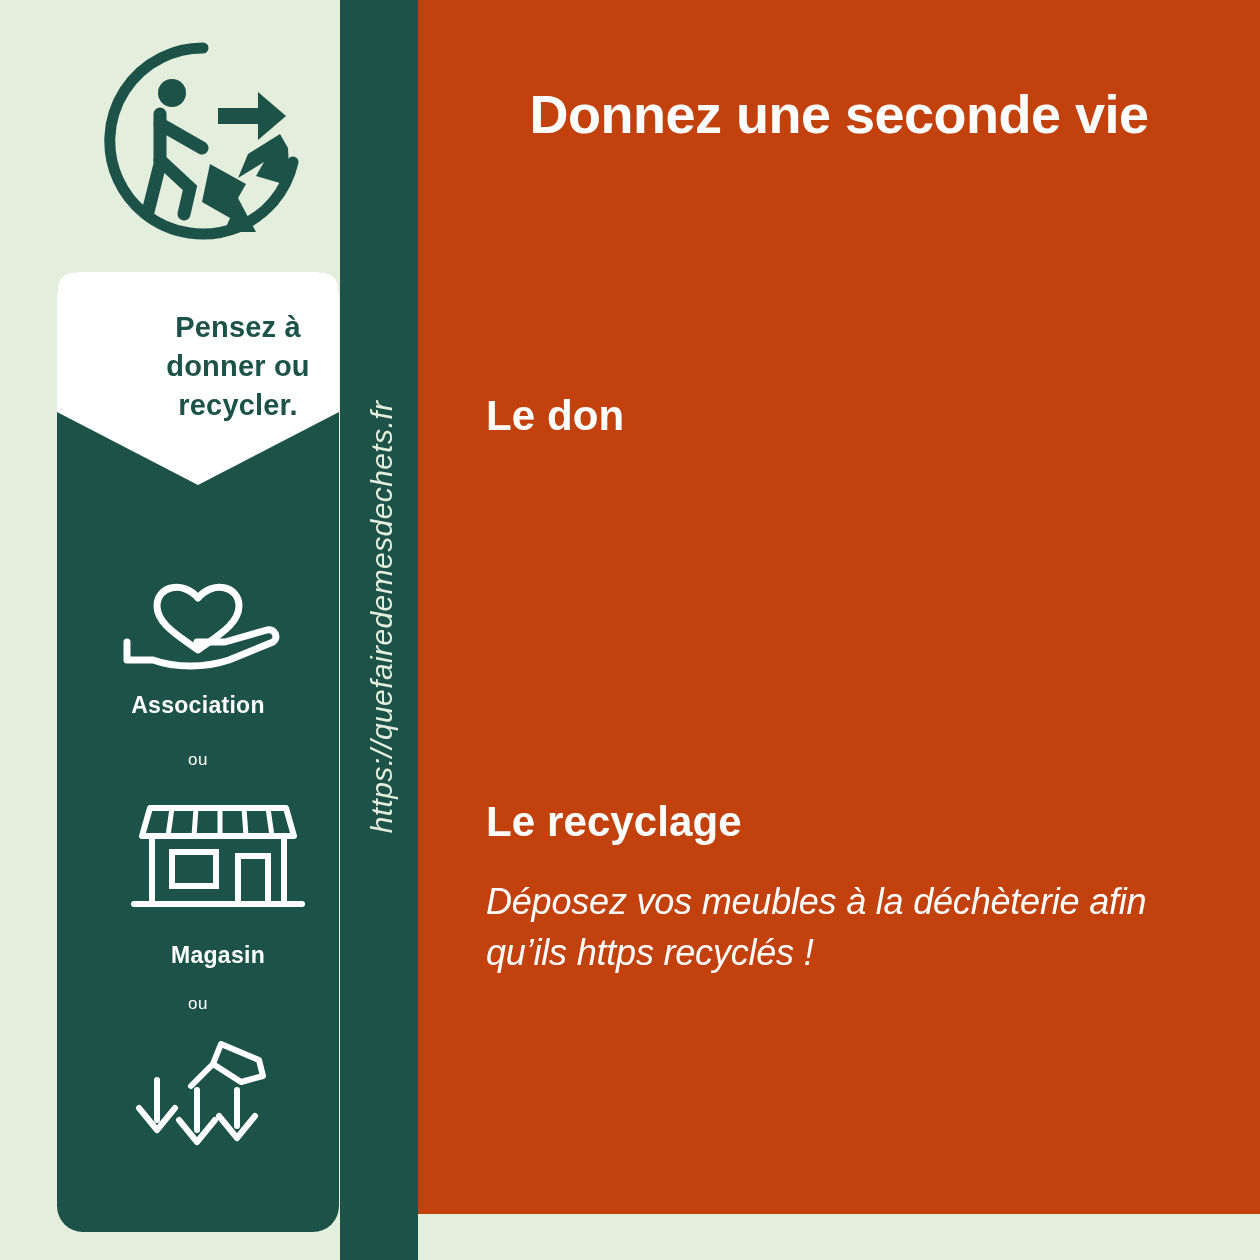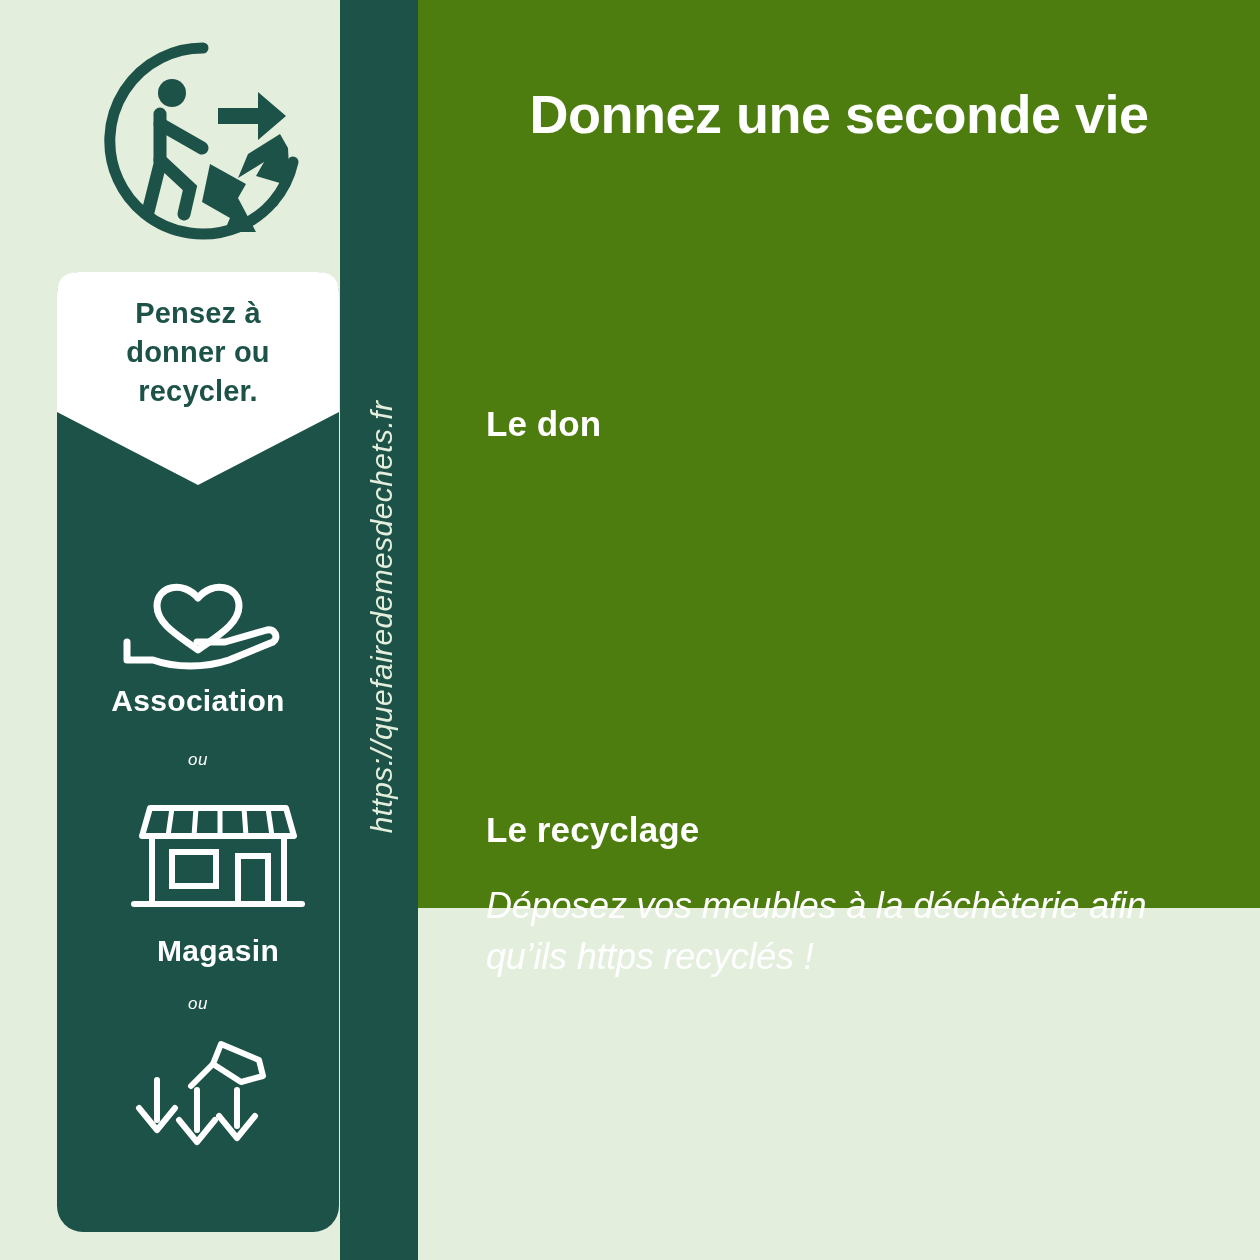--- a/index.html
+++ b/index.html
@@ -52,57 +52,57 @@
   .banner {
     position: absolute;
     left: 0;
     top: 0;
     width: 282px;
     height: 213px;
   }
   .banner-text {
     position: absolute;
     left: 0;
-    top: 22px;
+    top: 36px;
     width: 282px;
     text-align: center;
     color: #1d5248;
     font-size: 29px;
     font-weight: bold;
     line-height: 1.35;
     letter-spacing: .2px;
     z-index: 3;
+    padding-left: 40px;
   }
 
   .option {
     position: absolute;
     left: 0;
     width: 282px;
     text-align: center;
     color: #ffffff;
   }
   .option .icon {
     display: block;
     margin: 0 auto;
   }
   .option .label {
     display: block;
-    font-size: 30px;
+    font-size: 23px;
     font-weight: bold;
     letter-spacing: .3px;
-    margin-top: 10px;
+    margin-top: 18px;
   }
   .sep-ou {
     position: absolute;
     left: 0;
     width: 282px;
     text-align: center;
     color: #ffffff;
     font-size: 17px;
-    font-style: italic;
     letter-spacing: .5px;
   }
 
   
   .url-strip {
     position: absolute;
     left: 340px;
     top: 0;
     width: 78px;
     height: 1260px;
@@ -120,22 +120,22 @@
     font-size: 30px;
     font-style: italic;
     letter-spacing: .4px;
     white-space: nowrap;
   }
 
   
   .right-panel {
     position: relative;
     flex: 1 1 auto;
-    height: 908px;
-    background: #4d7c0f;
+    height: 1214px;
+    background: #c2410c;
     color: #ffffff;
     text-decoration: underline;
   }
   .headline {
     position: absolute;
     top: 78px;
     left: 0;
     width: 100%;
     padding: 0 40px;
     box-sizing: border-box;
@@ -146,22 +146,22 @@
     letter-spacing: -.5px;
   }
   .section {
     position: absolute;
     left: 68px;
     width: 720px;
   }
   .section.don  { top: 392px; }
   .section.recy { top: 798px; }
   .section h2 {
-    margin: 12px 0 30px 0;
-    font-size: 35px;
+    margin: 0 0 30px 0;
+    font-size: 42px;
     font-weight: bold;
     letter-spacing: .1px;
   }
   .section p {
     margin: 0;
     font-size: 36px;
     font-style: italic;
     line-height: 1.42;
     letter-spacing: -.2px;
   }

